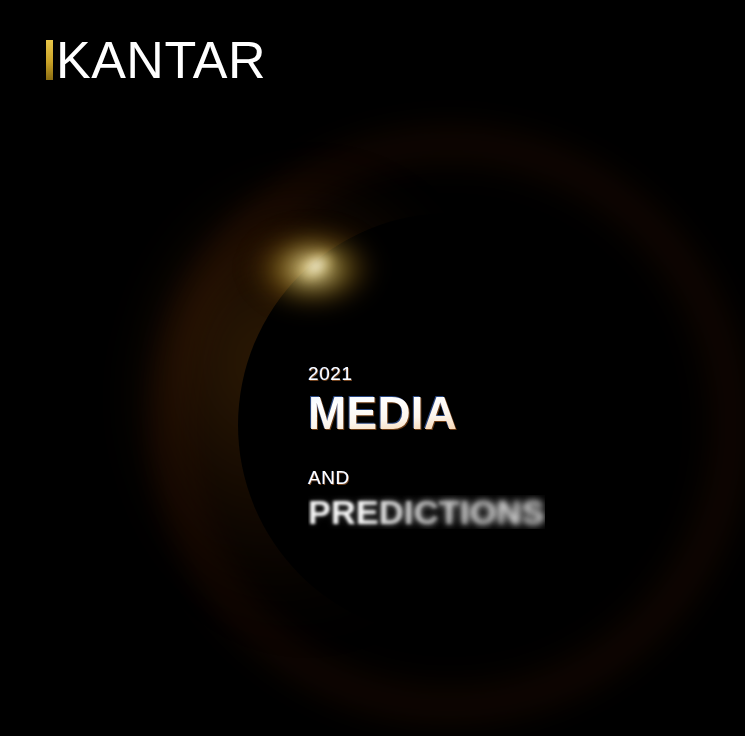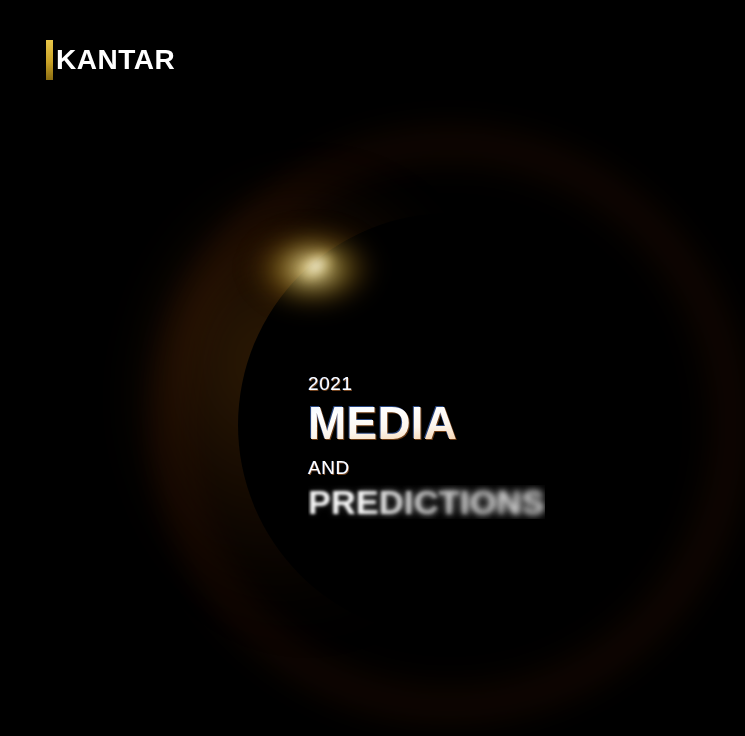--- a/index.html
+++ b/index.html
@@ -27,22 +27,22 @@
     height:40px;
   }
   #logo-bar {
     width:7px;
     background:linear-gradient(180deg,#e8c64a 0%,#c9a227 55%,#8a6d12 100%);
     margin-right:3px;
   }
   #logo-text {
     color:#ffffff;
     font-family:"Liberation Sans", sans-serif;
-    font-size:28px;
-    font-weight:700;
+    font-size:52px;
+    font-weight:400;
     letter-spacing:0.5px;
     line-height:40px;
     white-space:nowrap;
   }
 
   
   .ring-layer {
     position:absolute;
     border-radius:50%;
     pointer-events:none;
@@ -230,37 +230,37 @@
         #000 0%, #000 88%,
         rgba(0,0,0,0.96) 95%,
         rgba(0,0,0,0.6) 99%,
         rgba(0,0,0,0) 100%);
     pointer-events:none;
   }
 
   
   #title-block {
     position:absolute;
-    left:308px; top:374px;
+    left:308px; top:364px;
     width:400px;
   }
 
   .eyebrow {
     font-size:19px;
     font-weight:400;
     letter-spacing:0.6px;
     line-height:1;
     color:#ffffff;
     text-shadow:
        -0.6px -0.4px 0 rgba(90,150,255,0.55),
         0.7px  0.5px 0 rgba(255,150,70,0.45);
   }
 
   #eyebrow-year { margin-bottom:7px; }
-  #eyebrow-and  { margin-top:12px; margin-bottom:8px; }
+  #eyebrow-and  { margin-top:32px; margin-bottom:8px; }
 
   #headline {
     font-size:46px;
     font-weight:700;
     letter-spacing:0.2px;
     line-height:1.0;
     white-space:nowrap;
     display:flex;
     align-items:flex-end;
   }

